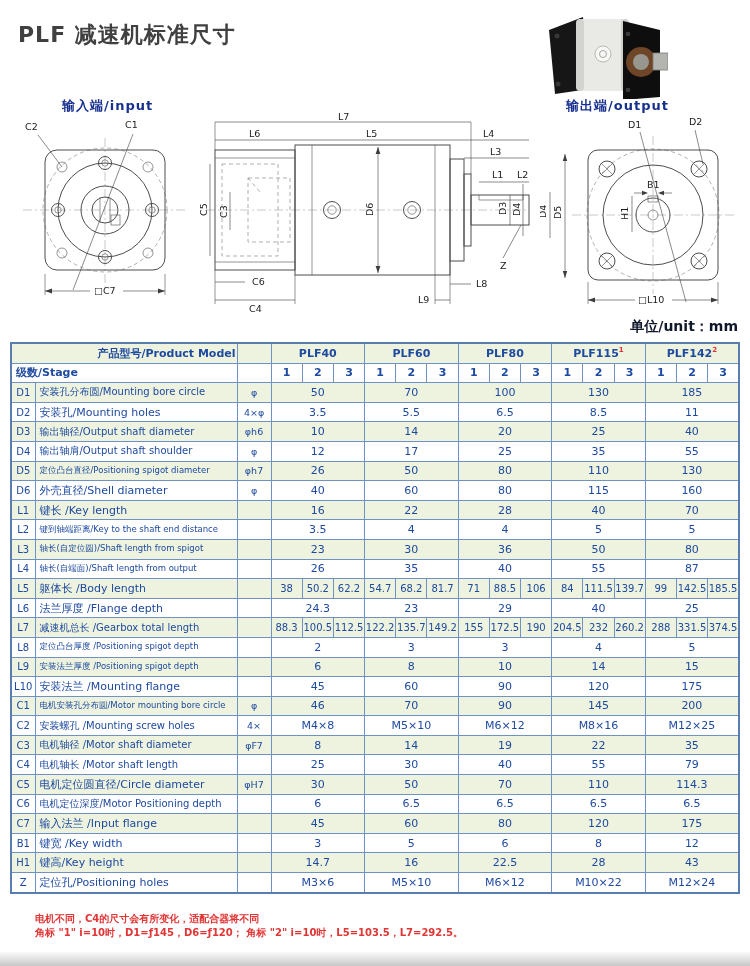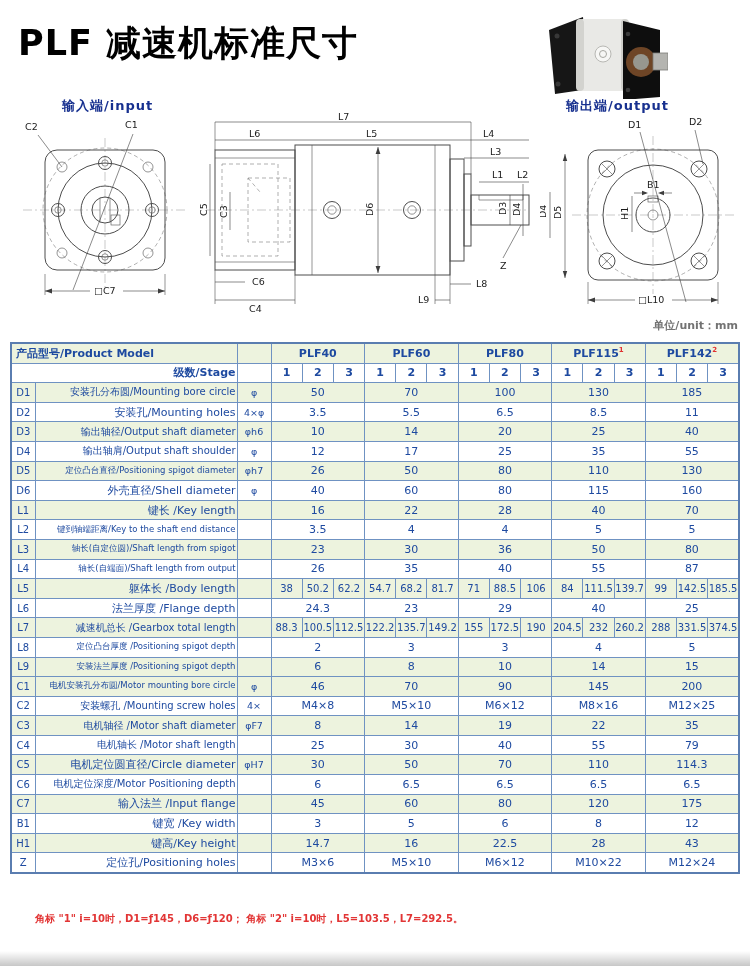--- a/index.html
+++ b/index.html
@@ -1,43 +1,43 @@
 <!DOCTYPE html>
 <html><head>
 <meta charset="utf-8">
 <style>
   html,body{margin:0;padding:0;background:#fff;}
   #page{position:relative;width:750px;height:966px;background:#ffffff;overflow:hidden;
         font-family:"DejaVu Sans",sans-serif;}
-  .title{position:absolute;left:18px;top:20px;font-size:35px;font-weight:800;
-         color:#000000;letter-spacing:1px;}
+  .title{position:absolute;left:18px;top:20px;font-size:22px;font-weight:800;
+         color:#404040;letter-spacing:1px;}
   .photo{position:absolute;left:543px;top:4px;width:125px;height:95px;}
   .dwg-caption{position:absolute;font-size:13px;font-weight:bold;color:#17308f;letter-spacing:1px;}
   #cap-in{left:62px;top:97px;}
   #cap-out{left:566px;top:97px;}
   .dwg{position:absolute;}
   #dwg-input{left:5px;top:112px;width:200px;height:205px;}
   #dwg-side{left:200px;top:112px;width:330px;height:205px;}
   #dwg-output{left:540px;top:112px;width:205px;height:205px;}
-  .unit{position:absolute;right:12px;top:318px;font-size:11px;font-weight:bold;color:#737373;}
+  .unit{position:absolute;right:12px;top:318px;font-size:14px;font-weight:bold;color:#0f172a;}
 
   
   .ln{fill:none;stroke:#4d4d4d;stroke-width:1;}
   .tn{fill:none;stroke:#4d4d4d;stroke-width:.6;}
   .dash{fill:none;stroke:#7a7a7a;stroke-width:.6;stroke-dasharray:4 3;}
   .cl{fill:none;stroke:#909090;stroke-width:.5;stroke-dasharray:9 3 2 3;}
   .dim{stroke:#3d3d3d;stroke-width:.6;fill:none;}
   .dwg text{font-size:9.5px;fill:#1a1a1a;font-family:"DejaVu Sans",sans-serif;}
 
   
   #spec-table{position:absolute;left:10px;top:342px;width:730px;border-collapse:collapse;
               table-layout:fixed;font-size:11px;color:#1e4aa0;border:2px solid #5a7db0;}
   #spec-table td{border:1px solid #6f92c2;height:18.6px;padding:0 1px;text-align:center;
                  overflow:hidden;white-space:nowrap;}
-  #spec-table td.lbl{text-align:right;padding-left:4px;}
+  #spec-table td.lbl{text-align:left;padding-left:4px;}
   #spec-table td.sym{font-size:9.5px;}
   #spec-table tr.g{background:#edf3de;}
   #spec-table tr.w{background:#ffffff;}
   #spec-table .strong{font-weight:bold;}
   #spec-table sup{color:#e03030;font-size:7px;}
   #spec-table td.sm1{font-size:10px;}
   #spec-table td.sm2{font-size:8.5px;}
   #spec-table td.ps{font-size:10px;padding:0;}
 
   .notes{position:absolute;left:35px;top:912px;font-size:10px;font-weight:bold;
@@ -252,21 +252,21 @@
         <col>
         <col>
         <col>
         <col>
         <col>
         <col>
         <col>
       </colgroup>
     <tbody>
         <tr class="g">
-          <td colspan="2" class="lbl strong" style="text-align:left">产品型号/Product Model</td>
+          <td colspan="2" class="lbl strong" style="text-align:right">产品型号/Product Model</td>
           <td class="sym"></td>
           <td colspan="3" class="strong">PLF40</td>
           <td colspan="3" class="strong">PLF60</td>
           <td colspan="3" class="strong">PLF80</td>
           <td colspan="3" class="strong">PLF115<sup>1</sup></td>
           <td colspan="3" class="strong">PLF142<sup>2</sup></td>
         </tr>
         <tr class="w">
           <td colspan="2" class="lbl strong">级数/Stage</td>
           <td class="sym"></td>
@@ -449,20 +449,30 @@
         <tr class="g">
           <td style="font-size:10px">L9</td>
           <td class="lbl sm2">安装法兰厚度 /Positioning spigot depth</td>
           <td class="sym"></td>
           <td colspan="3">6</td>
           <td colspan="3">8</td>
           <td colspan="3">10</td>
           <td colspan="3">14</td>
           <td colspan="3">15</td>
         </tr>
+        <tr class="w">
+          <td style="font-size:10px">L10</td>
+          <td class="lbl">安装法兰 /Mounting flange</td>
+          <td class="sym"></td>
+          <td colspan="3">45</td>
+          <td colspan="3">60</td>
+          <td colspan="3">90</td>
+          <td colspan="3">120</td>
+          <td colspan="3">175</td>
+        </tr>
         <tr class="g">
           <td style="font-size:10px">C1</td>
           <td class="lbl sm2">电机安装孔分布圆/Motor mounting bore circle</td>
           <td class="sym">φ</td>
           <td colspan="3">46</td>
           <td colspan="3">70</td>
           <td colspan="3">90</td>
           <td colspan="3">145</td>
           <td colspan="3">200</td>
         </tr>
@@ -553,17 +563,18 @@
           <td colspan="3">M3×6</td>
           <td colspan="3">M5×10</td>
           <td colspan="3">M6×12</td>
           <td colspan="3">M10×22</td>
           <td colspan="3">M12×24</td>
         </tr>
       </tbody>
   </table>
 
   <div class="notes">
+    <div>电机不同，C4的尺寸会有所变化，适配合器将不同</div>
     <div>角标 "1" i=10时，D1=ƒ145，D6=ƒ120；  角标 "2" i=10时，L5=103.5，L7=292.5。</div>
   </div>
 
   <div class="shadow"></div>
 </div>
 
 </body></html>

